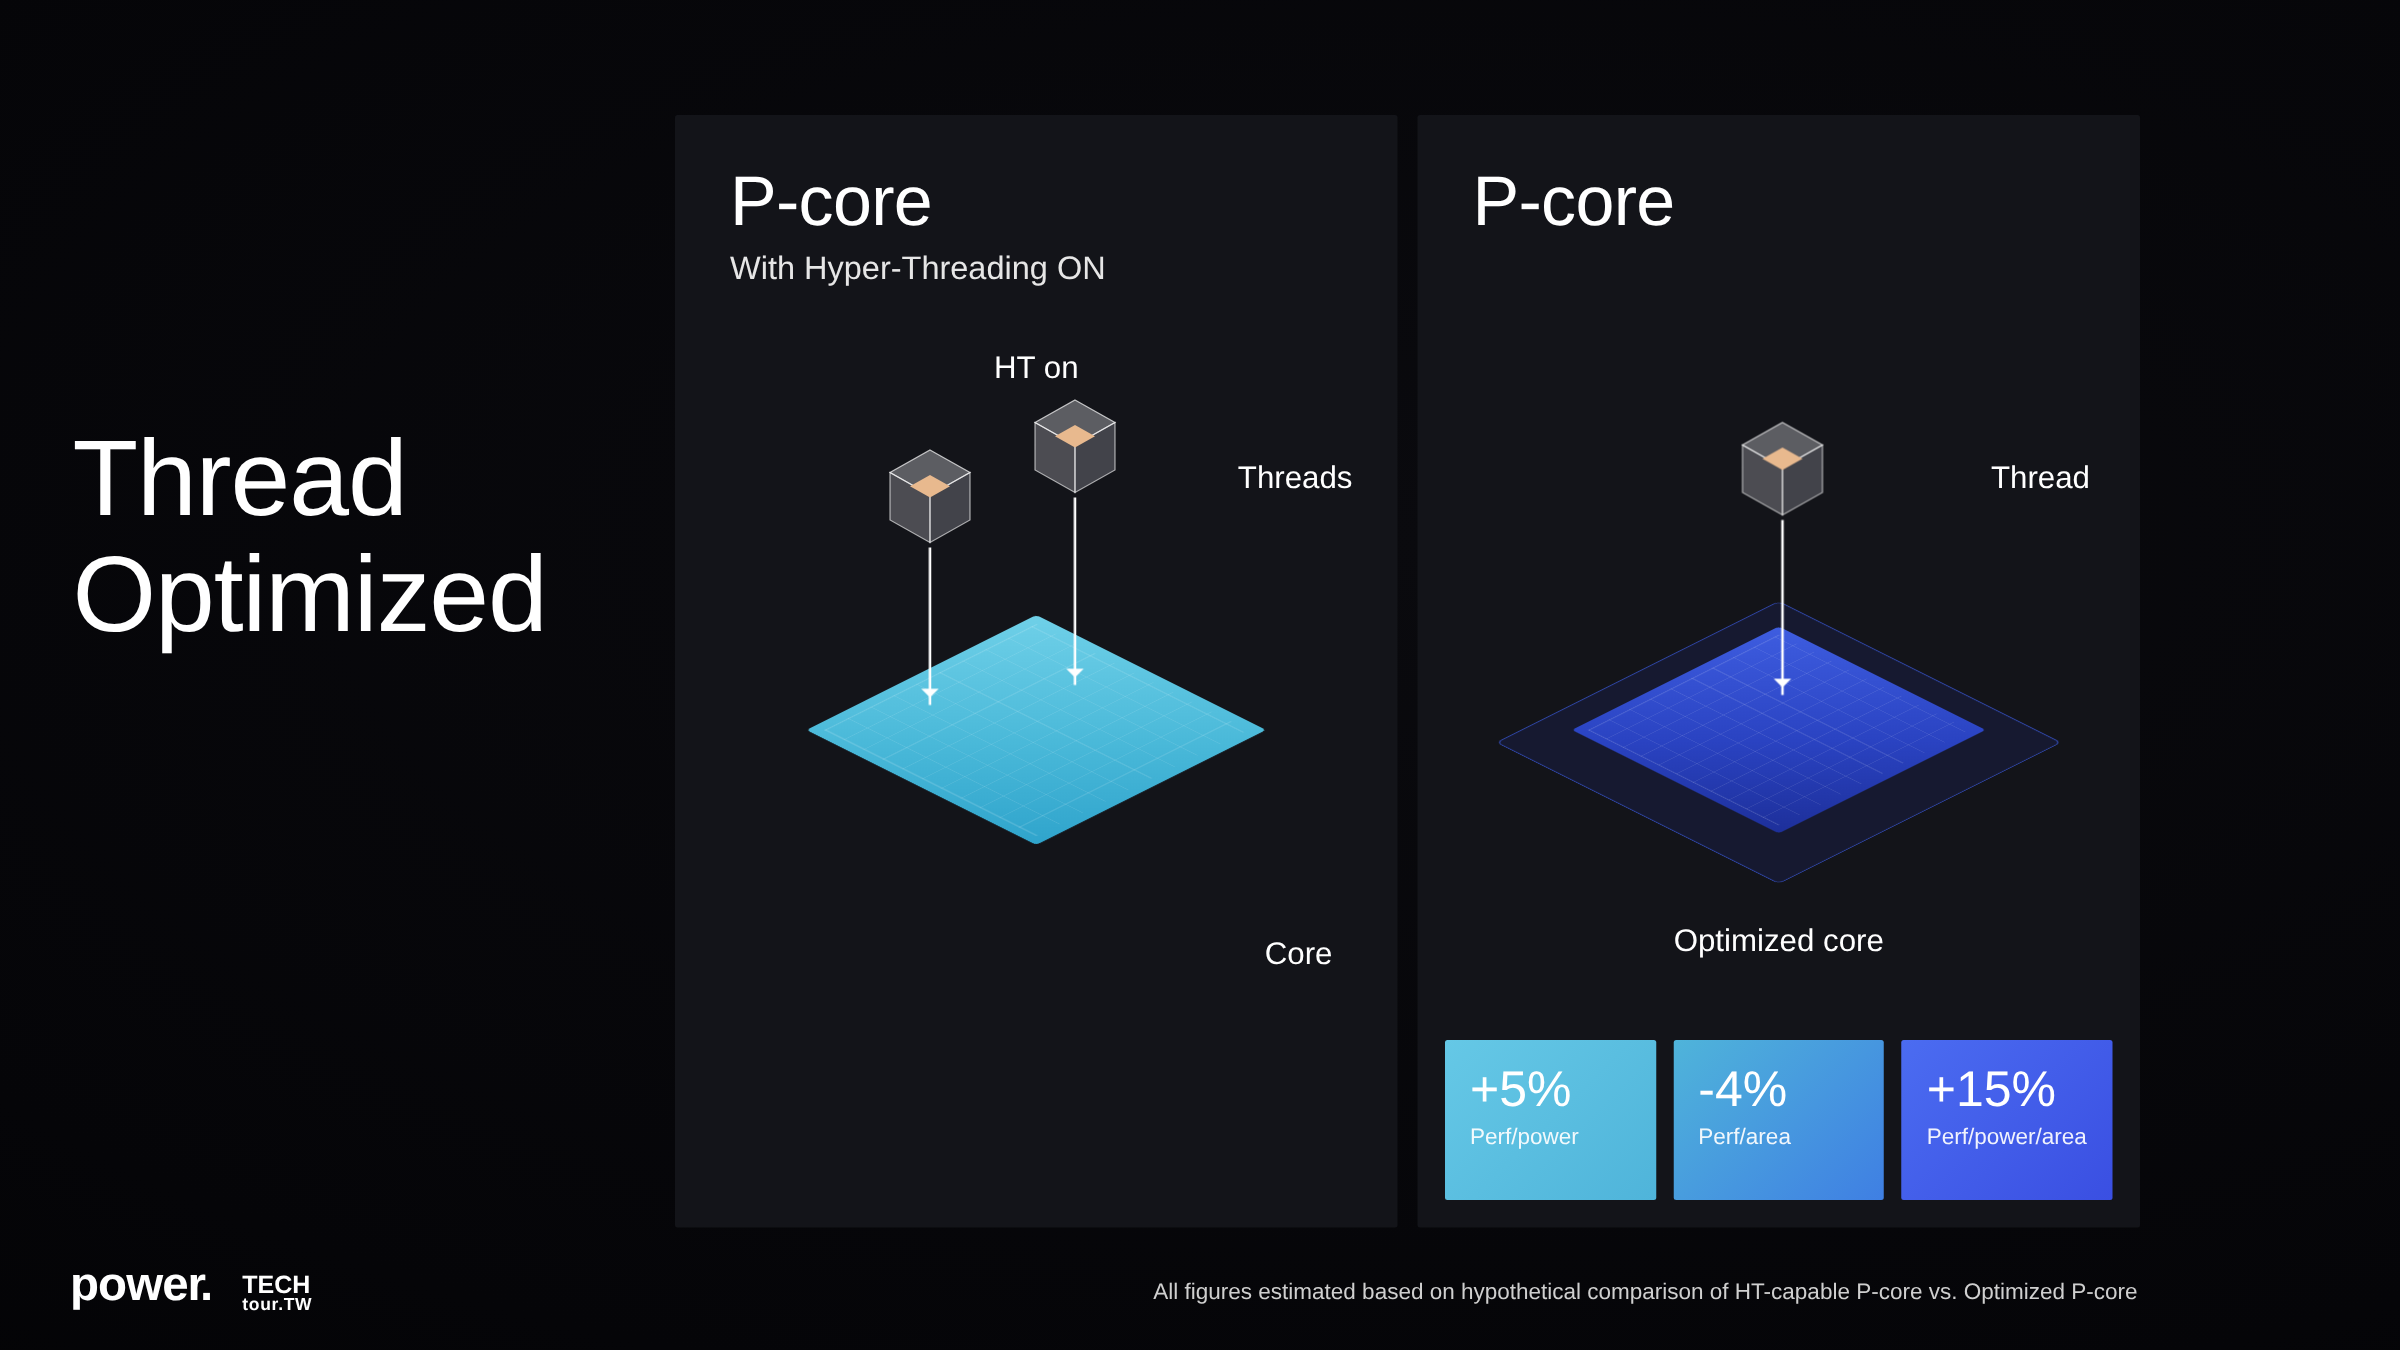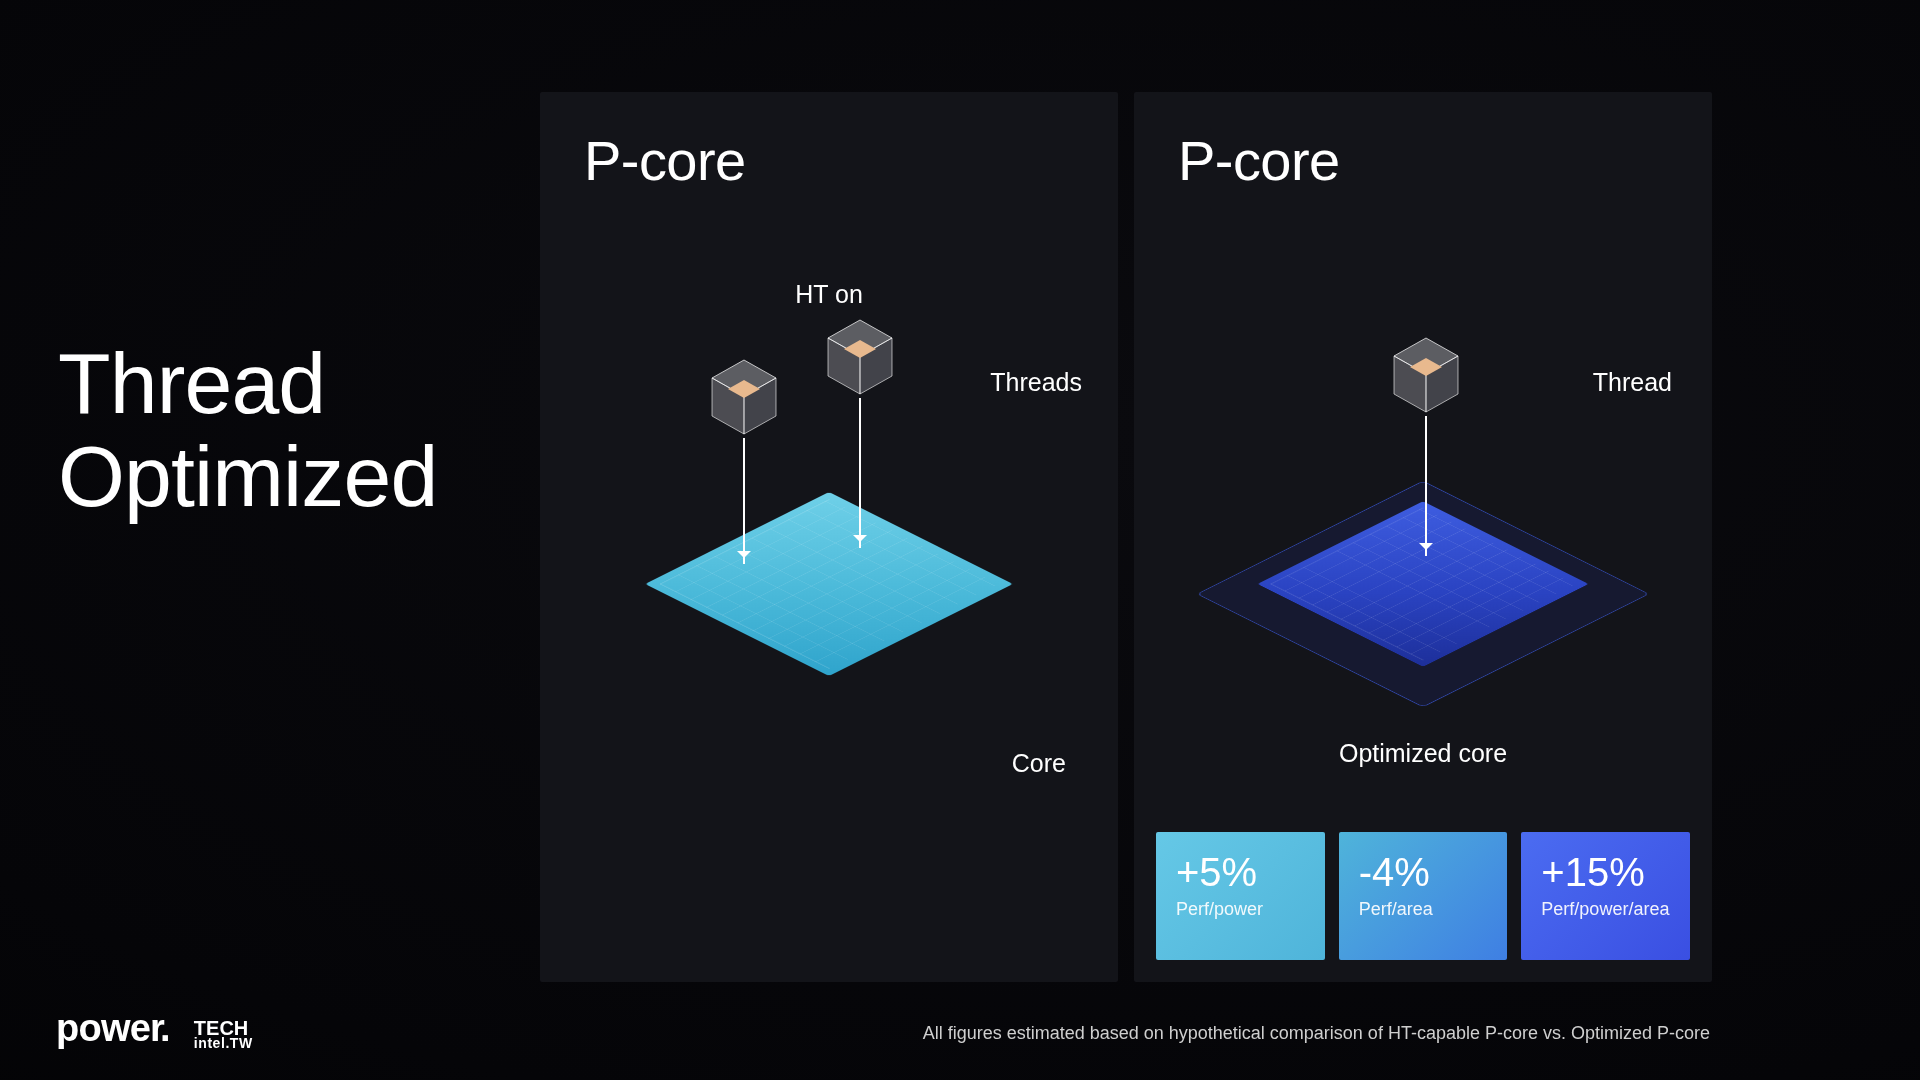--- a/index.html
+++ b/index.html
@@ -188,20 +188,21 @@
 <body>
 
 <div class="title">
   <br>
   <span>Thread</span><br>
   <span>Optimized</span>
 </div>
 
 <section class="panel left">
   <h2>P-core</h2>
+  <div class="sub">With Hyper-Threading ON</div>
 
   <div class="diagram">
     <span class="dlabel" style="left:50%; top:-2px; transform:translateX(-50%);">HT on</span>
     <span class="dlabel" style="right:36px; top:86px;">Threads</span>
     <span class="dlabel" style="right:52px; bottom:24px;">Core</span>
 
     <div class="die cyan">
       <div class="top"></div>
     </div>
 
@@ -265,15 +266,15 @@
     </div>
   </div>
 </section>
 
 <div class="disclaimer">All figures estimated based on hypothetical comparison of HT-capable P-core vs. Optimized P-core</div>
 
 <div class="brand">
   <span class="intel">power</span>
   <span class="tech">
     <span>TECH</span>
-    <small>intel.TW</small>
+    <small>tour.TW</small>
   </span>
 </div>
 
 </body></html>

